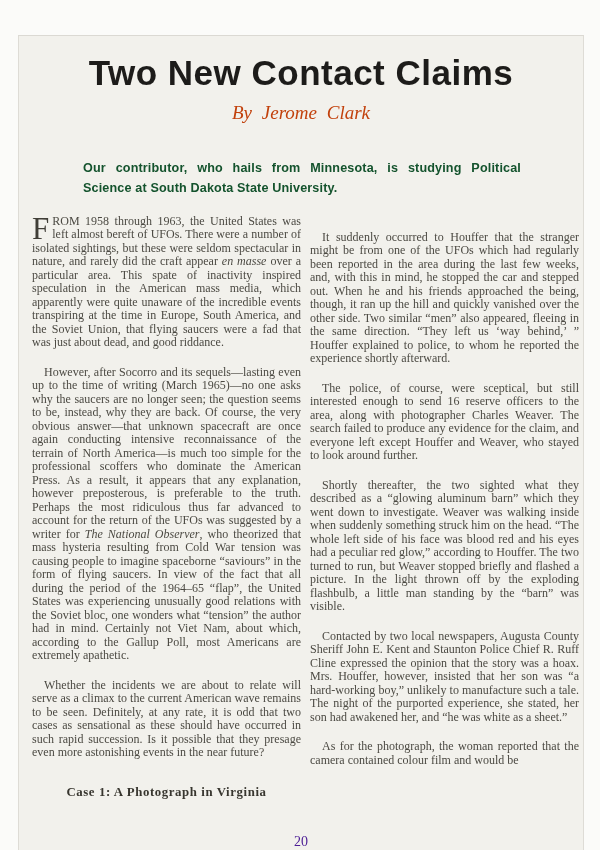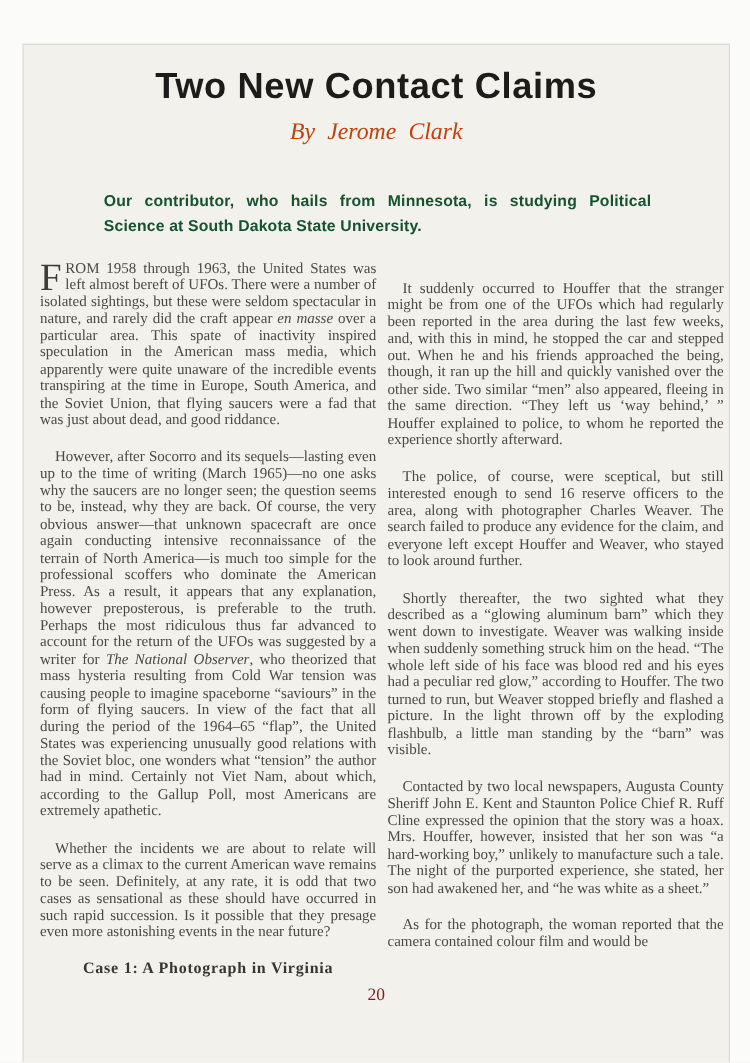--- a/index.html
+++ b/index.html
@@ -18,21 +18,21 @@
     border-top: 1px solid #dbd9d3;
     border-left: 1px solid #dedcd6;
     border-right: 1px solid #dedcd6;
     box-sizing: border-box;
   }
   .title {
     margin-top: 17px;
     text-align: center;
     font-family: "Liberation Sans", sans-serif;
     font-weight: bold;
-    font-size: 29px;
+    font-size: 35px;
     letter-spacing: 0.5px;
     color: #1d1c1a;
   }
   .byline {
     margin-top: 9px;
     text-align: center;
     font-style: italic;
     font-size: 19px;
     word-spacing: 5px;
     color: #c2410c;
@@ -61,38 +61,38 @@
     color: #4b4942;
     text-align: justify;
   }
   .col p { margin: 0; text-align: justify; }
   p.indent { text-indent: 12px; margin-top: 16px; }
   p.heading {
     text-align: center;
     font-weight: bold;
     font-size: 12.8px;
     letter-spacing: 0.6px;
-    margin: 15px 0 5px 0;
+    margin: 26px 0 5px 0;
     color: #38362f;
   }
   .dropcap {
     float: left;
     font-size: 31px;
     line-height: 25px;
     padding: 1px 3px 0 0;
     color: #403e37;
   }
   .it { font-style: italic; }
   .pagenum {
     position: absolute;
-    top: 753px; left: 0;
+    top: 798px; left: 0;
     width: 100%;
     text-align: center;
     font-size: 14px;
-    color: #7f1d1d;
+    color: #4c1d95;
   }
 </style>
 </head>
 <body>
 
 <div class="page">
   <div class="title">Two New Contact Claims</div>
   <div class="byline">By Jerome Clark</div>
   <div class="note">Our contributor, who hails from Minnesota, is studying Political Science at South Dakota State University.</div>
   <div class="columns">

